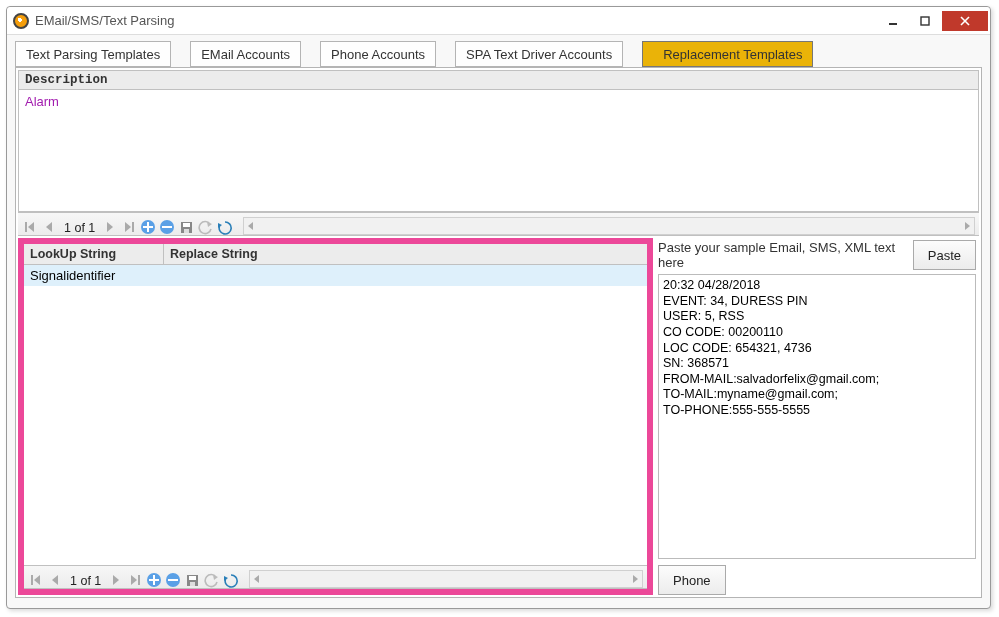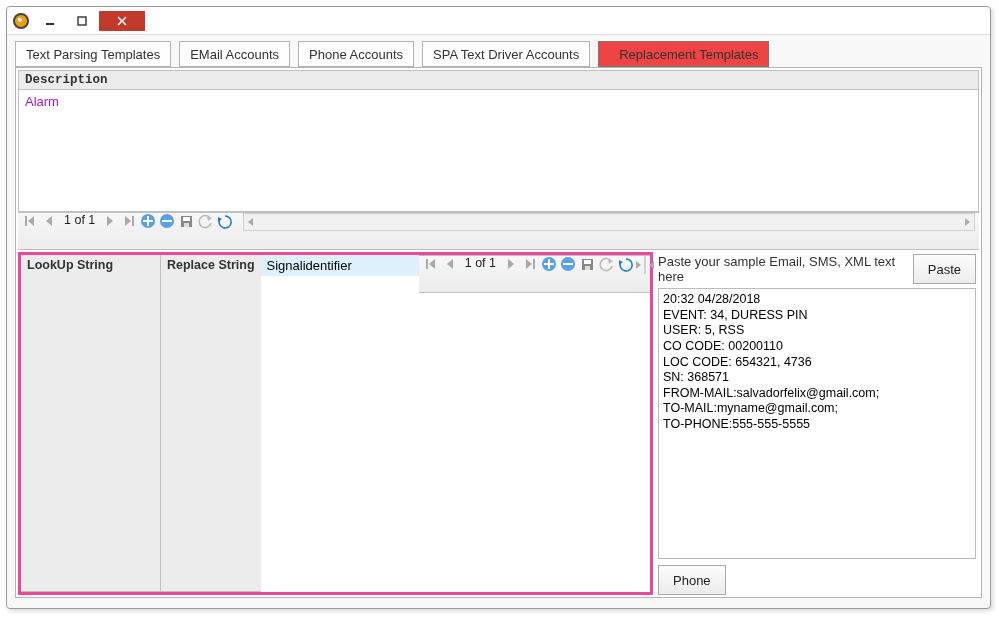--- a/index.html
+++ b/index.html
@@ -50,35 +50,35 @@
   .win-btn.close { background: #c0392b; width: 46px; color: #fff; }
   .win-btn.min, .win-btn.max { color: #444; }
   .content {
     flex: 1;
     padding: 6px 8px 10px 8px;
     display: flex;
     flex-direction: column;
   }
   .tabs {
     display: flex;
-    gap: 5px;
+    gap: 16px;
     margin-bottom: 0;
   }
   .tab {
     padding: 4px 10px;
     border: 1px solid #b4b4b4;
     border-bottom: 1px solid #b4b4b4;
     background: #fefefe;
     color: #333;
     margin-right: 3px;
     height: 26px;
     display: flex; align-items: center;
   }
   .tab.active {
-    background: #ef4444;
+    background: #eab308;
     border: 1px solid #777;
     position: relative;
     padding-left: 20px;
   }
   .inner-border {
     border: 1px solid #b4b4b4;
     flex: 1;
     display: flex;
     flex-direction: column;
     background: #fff;
@@ -100,26 +100,26 @@
     font-size: 12.5px;
     font-family: Liberation Mono, monospace;
   }
   .desc-body {
     flex: 1;
     padding: 4px 6px;
     color: #a21caf;
     overflow: auto;
   }
   .navbar {
-    height: 38px;
+    height: 24px;
     background: linear-gradient(#f7f7f7,#ececec);
     border-top: 1px solid #c0c0c0;
     border-bottom: 1px solid #c0c0c0;
     display: flex;
-    align-items: flex-start;
+    align-items: flex-end;
     gap: 3px;
     padding: 0 4px;
     color: #222;
   }
   .nav-icon {
     width: 16px; height: 16px;
     display: flex; align-items: center; justify-content: center;
     color: #888;
     font-size: 13px;
   }
@@ -145,23 +145,23 @@
   .nav-scroll::before { left: 4px; border-right: 5px solid #aaa; }
   .nav-scroll::after { right: 4px; border-left: 5px solid #aaa; }
   .lower {
     flex: 1;
     display: flex;
     gap: 3px;
     margin-top: 2px;
   }
   .left-grid {
     width: 635px;
-    border: 3px solid #ec4899;
-    display: flex;
-    flex-direction: row;
+    border: 6px solid #ec4899;
+    display: flex;
+    flex-direction: column;
     background: #fff;
   }
   .left-grid .cols {
     display: flex;
     background: #ececec;
     border-bottom: 1px solid #c0c0c0;
   }
   .col-h {
     padding: 3px 6px;
     font-weight: bold;
@@ -218,20 +218,21 @@
     padding: 2px 0 0 0;
   }
   svg { display:block; }
 </style>
 </head>
 <body>
 
 <div class="window">
   <div class="titlebar">
     <span class="app-icon"></span>
+    <span class="title">EMail/SMS/Text Parsing</span>
     <div class="win-controls">
       <div class="win-btn min">
         <svg width="10" height="10">
             <rect x="1" y="7" width="8" height="2" fill="#333"></rect>
           </svg>
       </div>
       <div class="win-btn max">
         <svg width="10" height="10">
             <rect x="1" y="1" width="8" height="8" fill="none" stroke="#333" stroke-width="1.4"></rect>
           </svg>

